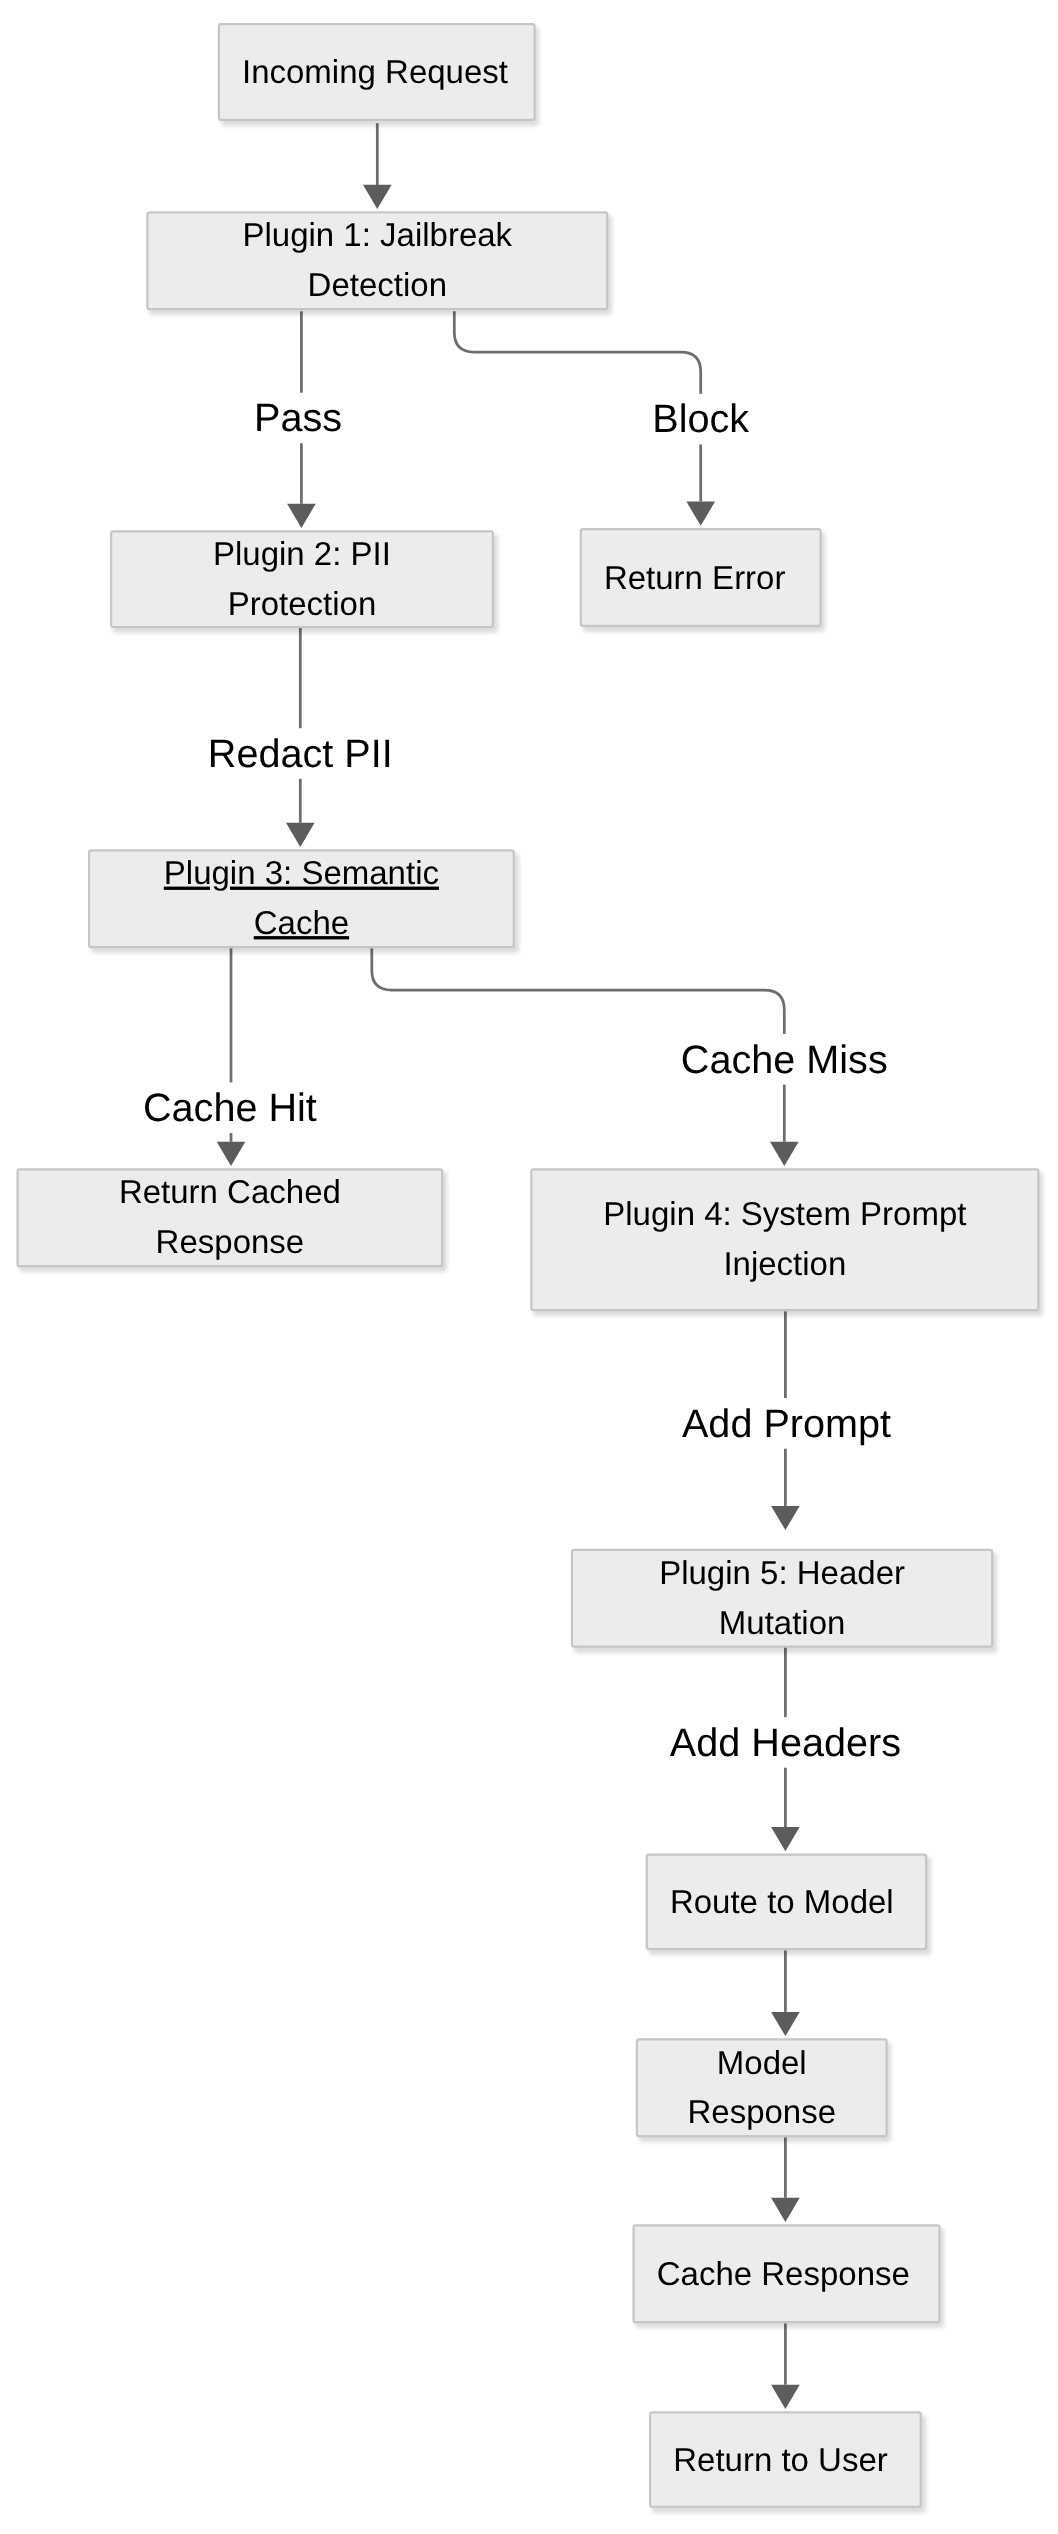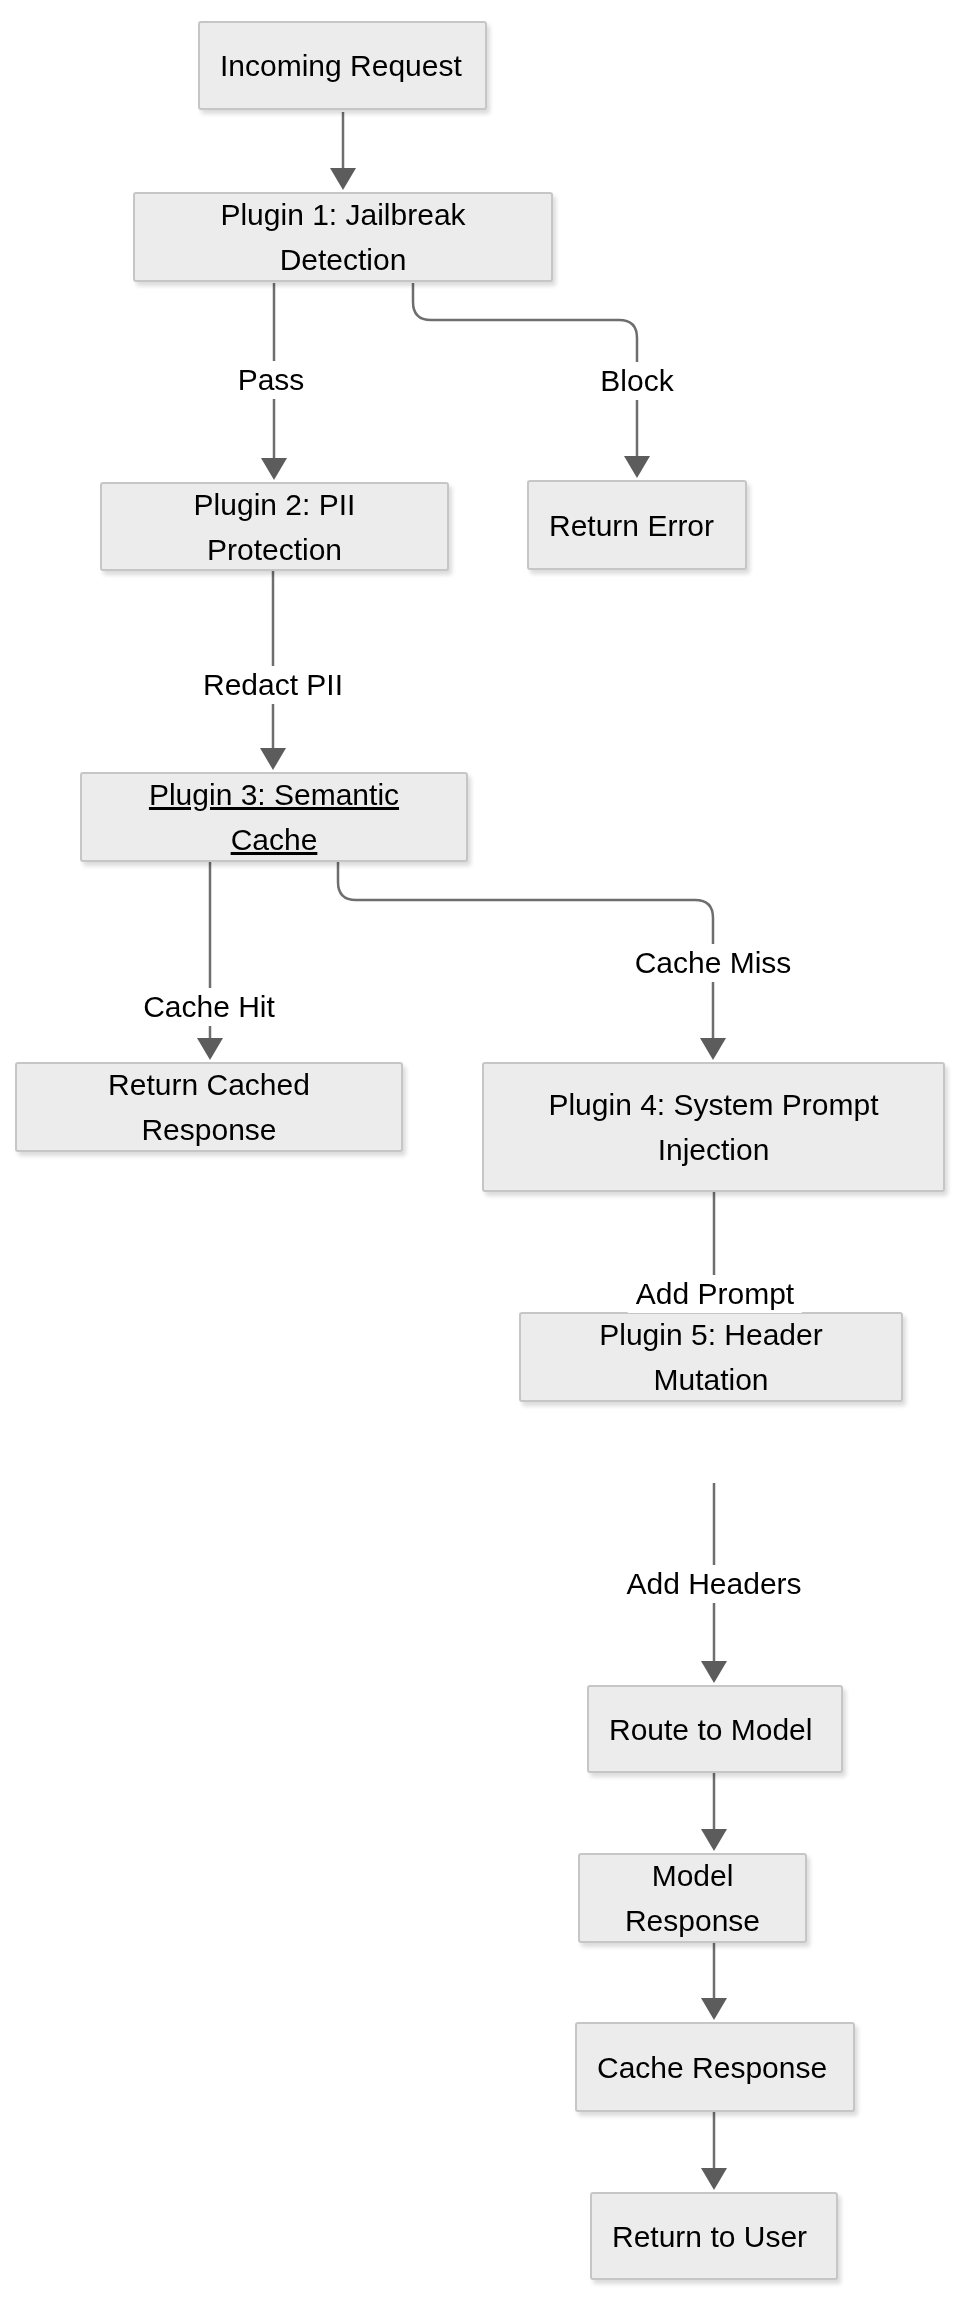--- a/index.html
+++ b/index.html
@@ -48,21 +48,21 @@
     font-size: 30px;
     line-height: 1.5;
     padding: 2px 20px;
   }
   .edge-label {
     position: absolute;
     z-index: 3;
     transform: translate(-50%, -50%);
     background: var(--bg);
     padding: 2px 8px;
-    font-size: 30px;
+    font-size: 36px;
     white-space: nowrap;
   }
 </style>
 </head>
 <body>
 
 <div id="canvas">
 
   <svg class="edges" viewBox="0 0 962 2304" xmlns="http://www.w3.org/2000/svg">
     <g>
@@ -132,21 +132,21 @@
   </div>
 
   <div class="node" style="left:15px; top:1062px; width:388px; height:90px;">
     <span>Return Cached Response</span>
   </div>
 
   <div class="node" style="left:482px; top:1062px; width:463px; height:130px;">
     <span>Plugin 4: System Prompt Injection</span>
   </div>
 
-  <div class="node" style="left:519px; top:1312px; width:384px; height:90px;">
+  <div class="node" style="left:519px; top:1408px; width:384px; height:90px;">
     <span>Plugin 5: Header Mutation</span>
   </div>
 
   <div class="node" style="left:587px; top:1685px; width:256px; height:88px;">
     <span>Route to Model</span>
   </div>
 
   <div class="node" style="left:578px; top:1853px; width:229px; height:90px;">
     <span>Model Response</span>
   </div>

